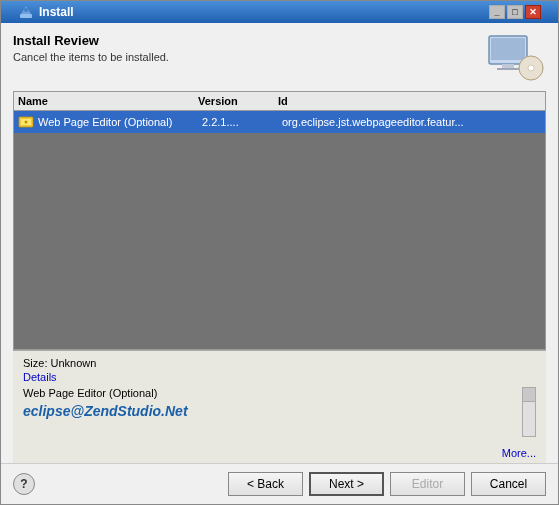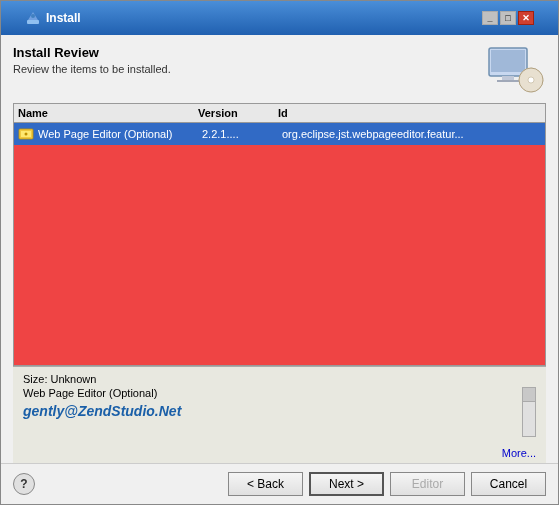--- a/index.html
+++ b/index.html
@@ -17,25 +17,25 @@
       height: 505px;
       background: #f0f0f0;
       border: 1px solid #888;
       display: flex;
       flex-direction: column;
     }
 
     .title-bar {
       background: linear-gradient(to bottom, #4a8ed8, #2060b0);
       color: white;
-      padding: 3px 24px;
+      padding: 3px 17px;
       display: flex;
       align-items: center;
       justify-content: space-between;
-      height: 34px;
+      height: 22px;
       flex-shrink: 0;
       gap: 25px;
     }
 
     .title-bar-left {
       display: flex;
       align-items: center;
       gap: 5px;
     }
 
@@ -112,21 +112,21 @@
       display: flex;
       align-items: center;
       justify-content: center;
       flex-shrink: 0;
     }
 
     
 
     .table-container {
       border: 1px solid #999;
-      background: #ef4444;
+      background: #737373;
       flex: 1;
       overflow: hidden;
       display: flex;
       flex-direction: column;
     }
 
     .table-header {
       display: flex;
       background: #e8e8e8;
       border-bottom: 1px solid #999;
@@ -303,21 +303,21 @@
       <div class="title-btn">_</div>
       <div class="title-btn">□</div>
       <div class="title-btn close">✕</div>
     </div>
   </div>
 
   <div class="content-area">
     <div class="header-section">
       <div class="header-text">
         <div class="header-title">Install Review</div>
-        <div class="header-subtitle">Review the items to be installed.</div>
+        <div class="header-subtitle">Cancel the items to be installed.</div>
       </div>
       <div class="header-icon">
 
         <svg width="58" height="48" viewBox="0 0 58 48">
 
           <rect x="2" y="2" width="38" height="28" rx="2" fill="#c8d8f0" stroke="#7090b0" stroke-width="1.5"></rect>
           <rect x="4" y="4" width="34" height="22" fill="#a0b8d8"></rect>
           <rect x="15" y="30" width="12" height="4" fill="#c0c8d8"></rect>
           <rect x="10" y="34" width="22" height="2" fill="#a0a8b8"></rect>
 
@@ -343,24 +343,25 @@
           </svg>
           <span class="row-cell cell-name">Web Page Editor (Optional)</span>
           <span class="row-cell cell-version">2.2.1....</span>
           <span class="row-cell cell-id">org.eclipse.jst.webpageeditor.featur...</span>
         </div>
       </div>
     </div>
 
     <div class="bottom-section">
       <div class="size-line">Size: Unknown</div>
+      <a class="details-link" href="#">Details</a>
       <div style="display:flex; gap:8px; align-items: flex-start;">
         <div style="flex:1;">
           <div class="details-content">Web Page Editor (Optional)</div>
-          <div class="watermark-text">gently@ZendStudio.Net</div>
+          <div class="watermark-text">eclipse@ZendStudio.Net</div>
         </div>
         <div style="width:14px; background:#e0e0e0; border:1px solid #aaa; height:50px; flex-shrink:0;">
           <div style="width:100%; height:14px; background:#c8c8c8; border-bottom:1px solid #aaa;"></div>
         </div>
       </div>
       <a class="more-link" href="#">More...</a>
     </div>
   </div>
 
   <div class="button-bar">

